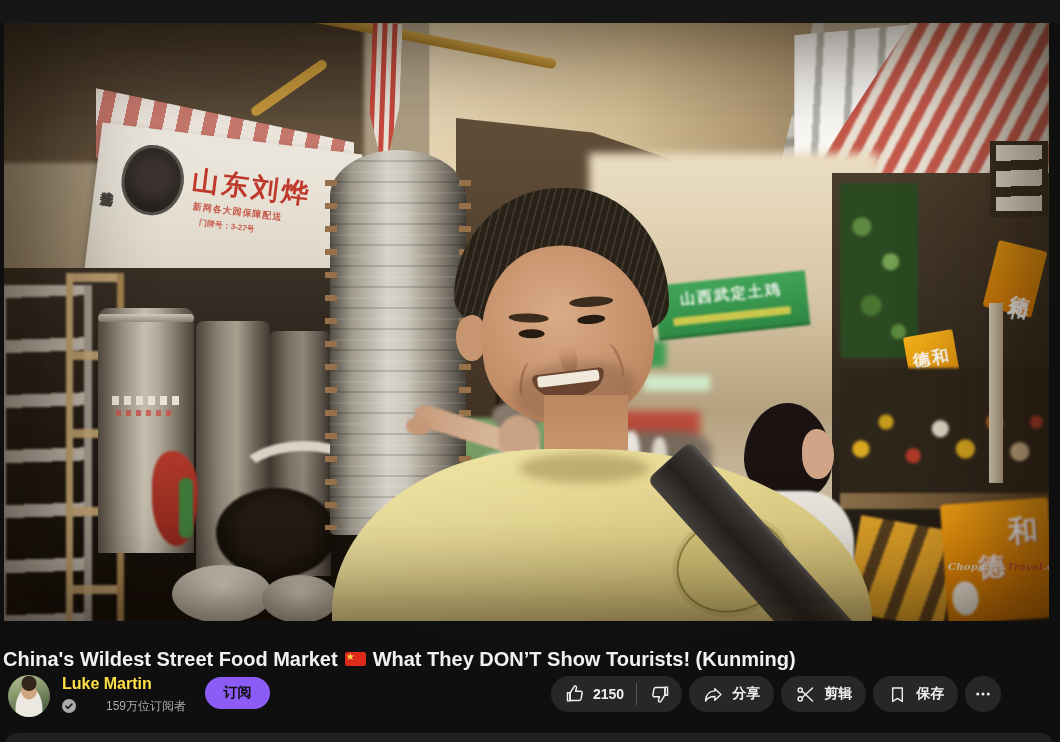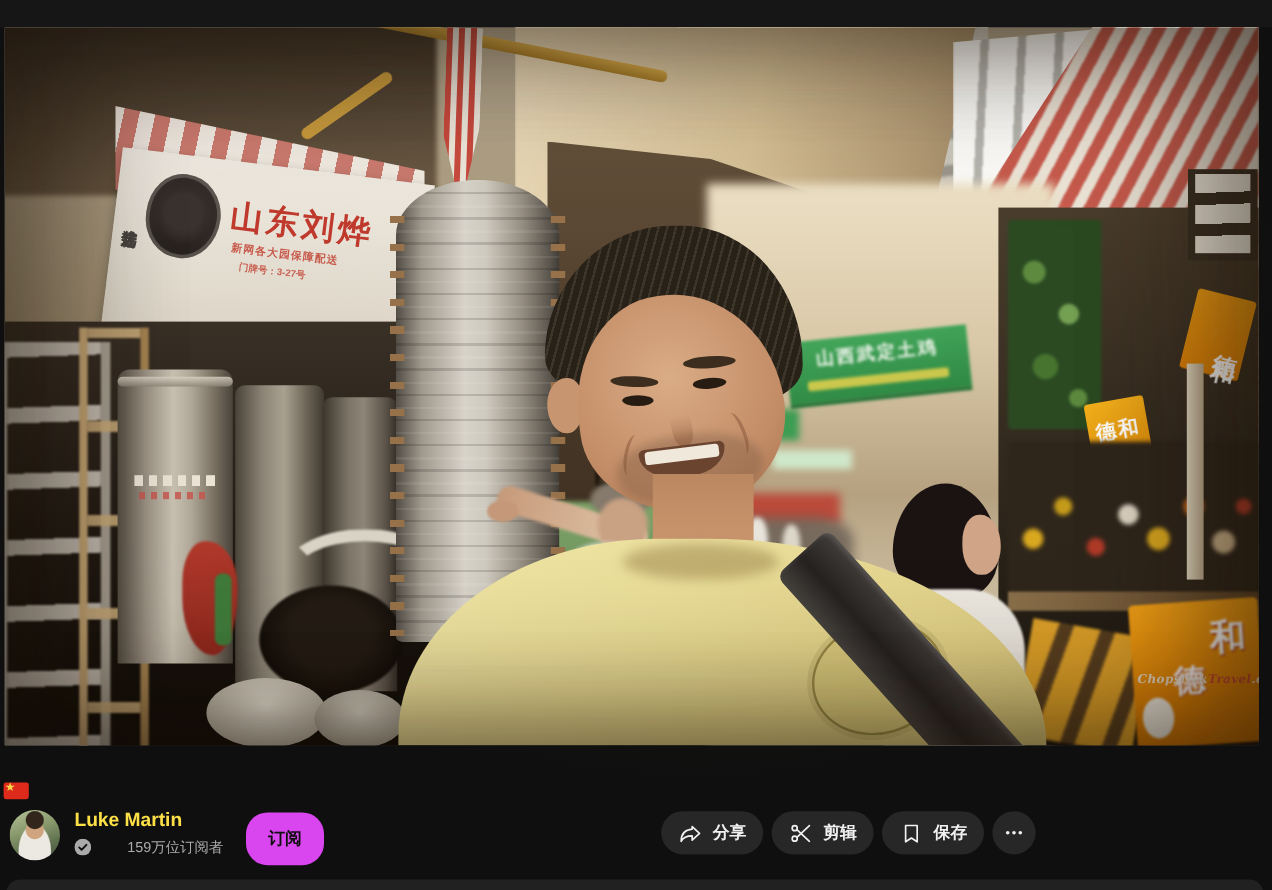--- a/index.html
+++ b/index.html
@@ -19,21 +19,21 @@
   
   #avatar{left:8px;top:675px;width:42px;height:42px;border-radius:50%;cursor:pointer;
     background:
       radial-gradient(circle at 50% 20%, #32261c 0 7px, rgba(0,0,0,0) 8px),
       radial-gradient(circle at 50% 40%, #cfa47e 0 7px, rgba(0,0,0,0) 8px),
       radial-gradient(ellipse at 50% 82%, #ece9e3 0 13px, rgba(0,0,0,0) 14px),
       linear-gradient(160deg,#b8c49a,#87986b 40%,#5f7050 70%,#3f4e38);}
   #channel-name{left:62px;top:675px;height:22px;display:flex;align-items:flex-start;gap:6px;
     color:#fde047;font-size:16px;font-weight:700;cursor:pointer;flex-direction:column;}
   #subs{left:62px;top:698px;color:#aaaaaa;font-size:12px;margin-left:44px;}
-  #subscribe{left:205px;top:677px;width:65px;height:44px;border-radius:18px;background:#d946ef;
+  #subscribe{left:205px;top:677px;width:65px;height:32px;border-radius:18px;background:#8b5cf6;
     color:#0f0f0f;font-size:14px;font-weight:700;display:flex;align-items:center;justify-content:center;
     border:none;cursor:pointer;}
   
   #actions{left:551px;top:676px;height:36px;display:flex;gap:7px;align-items:center;}
   .pill{background:#272727;height:36px;border-radius:18px;display:flex;align-items:center;
     color:#f1f1f1;font-size:14px;font-weight:700;cursor:pointer;border:none;flex:0 0 auto;}
   .seg{display:flex;align-items:center;gap:7px;height:36px;background:none;border:none;color:#f1f1f1;
     font-size:14px;font-weight:700;cursor:pointer;padding:0;}
   #like-seg{padding:0 12px 0 13px;}
   #dislike-seg{width:45px;justify-content:center;}
@@ -174,37 +174,55 @@
   <div class="ly" style="left:686px;top:418px;width:265px;height:58px;background:linear-gradient(180deg,#413d3a,#262220 55%,#45413d);transform:rotate(48deg);transform-origin:0 0;border-radius:8px;box-shadow:inset 0 3px 4px rgba(255,255,255,.12);"></div>
 
   <div class="ly ctext" style="left:944px;top:538px;font:italic 700 10px 'DejaVu Serif',serif;opacity:.9;letter-spacing:.3px;">
     <span style="color:#e9e2d6;">Chopstick</span><span style="color:#c74436;">Travel</span><span style="color:#e9e2d6;">.com</span>
   </div>
 
   <div class="ly" style="left:0;top:0;width:1045px;height:598px;box-shadow:inset 0 0 140px rgba(20,10,5,.45),inset -60px 0 90px rgba(30,20,10,.3),inset 60px 0 90px rgba(25,15,8,.3);"></div>
 </div>
 
 <h1 id="title" class="abs" title="China's Wildest Street Food Market 🇨🇳 What They DON’T Show Tourists! (Kunming)">
+  <span>China's Wildest Street Food Market</span>
   <span class="flag">
       <span>★</span>
     </span>
+  <span>What They DON’T Show Tourists! (Kunming)</span>
 </h1>
 
 <div id="avatar" class="abs" title="Luke Martin"></div>
 <div id="channel-name" class="abs">
   <span>Luke Martin</span>
   <svg class="icon" width="14" height="14" viewBox="0 0 14 14">
       <circle cx="7" cy="7" r="7" fill="#aaaaaa"></circle>
       <path d="M4 7.2l2 2 4-4.2" stroke="#0f0f0f" stroke-width="1.6" fill="none" stroke-linecap="round" stroke-linejoin="round"></path>
     </svg>
 </div>
 <div id="subs" class="abs">159万位订阅者</div>
 <button id="subscribe" class="abs">订阅</button>
 
 <div id="actions" class="abs">
+  <div class="pill">
+    <button class="seg" id="like-seg">
+      <svg class="icon" width="22" height="22" viewBox="0 0 24 24" fill="none" stroke="#f1f1f1" stroke-width="1.6" stroke-linecap="round" stroke-linejoin="round">
+          <path d="M3.8 10.6h2.8v8.9H3.8z"></path>
+          <path d="M6.6 18.9V11l4.2-6.9c.5-.9 1.8-1 2.5-.3.4.4.5 1 .4 1.5L12.6 9h5.5c1.1 0 1.9 1 1.7 2.1l-1.2 6.3c-.2.9-1 1.6-2 1.6H6.6z"></path>
+        </svg>
+      <span>2150</span>
+    </button>
+    <div class="vdiv"></div>
+    <button class="seg" id="dislike-seg">
+      <svg class="icon" width="22" height="22" viewBox="0 0 24 24" fill="none" stroke="#f1f1f1" stroke-width="1.6" stroke-linecap="round" stroke-linejoin="round" style="transform:rotate(180deg)">
+          <path d="M3.8 10.6h2.8v8.9H3.8z"></path>
+          <path d="M6.6 18.9V11l4.2-6.9c.5-.9 1.8-1 2.5-.3.4.4.5 1 .4 1.5L12.6 9h5.5c1.1 0 1.9 1 1.7 2.1l-1.2 6.3c-.2.9-1 1.6-2 1.6H6.6z"></path>
+        </svg>
+    </button>
+  </div>
   <button class="pill lbl-pill">
     <svg class="icon" width="21" height="21" viewBox="0 0 24 24" fill="none" stroke="#f1f1f1" stroke-width="1.6" stroke-linejoin="round">
         <path d="M13.5 5.5l7 6.5-7 6.5v-4.2c-5.5 0-8.7 1.7-10.5 5.2 0-6.5 3.5-11 10.5-11.6V5.5z"></path>
       </svg>
     <span>分享</span>
   </button>
   <button class="pill lbl-pill">
     <svg class="icon" width="21" height="21" viewBox="0 0 24 24" fill="none" stroke="#f1f1f1" stroke-width="1.6" stroke-linecap="round">
         <circle cx="6" cy="7" r="2.4"></circle>
         <circle cx="6" cy="17" r="2.4"></circle>

